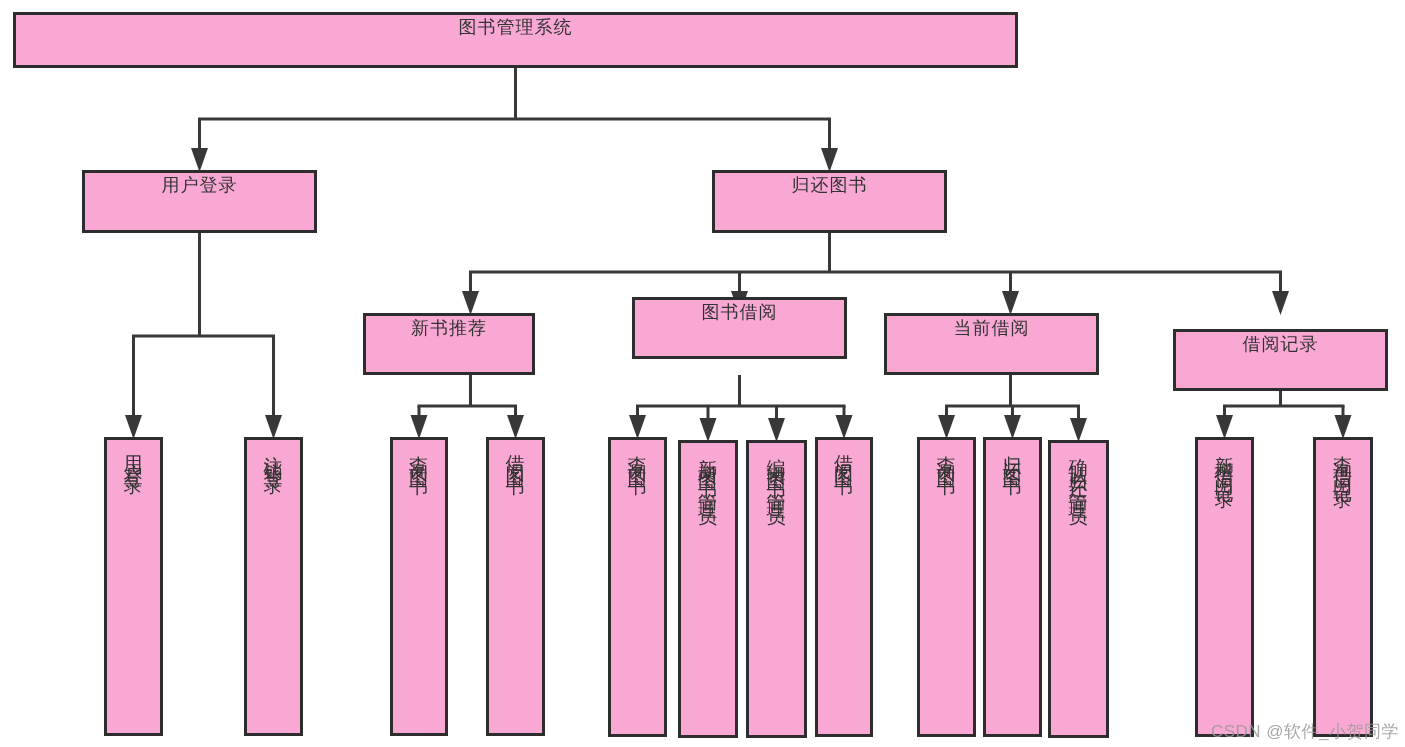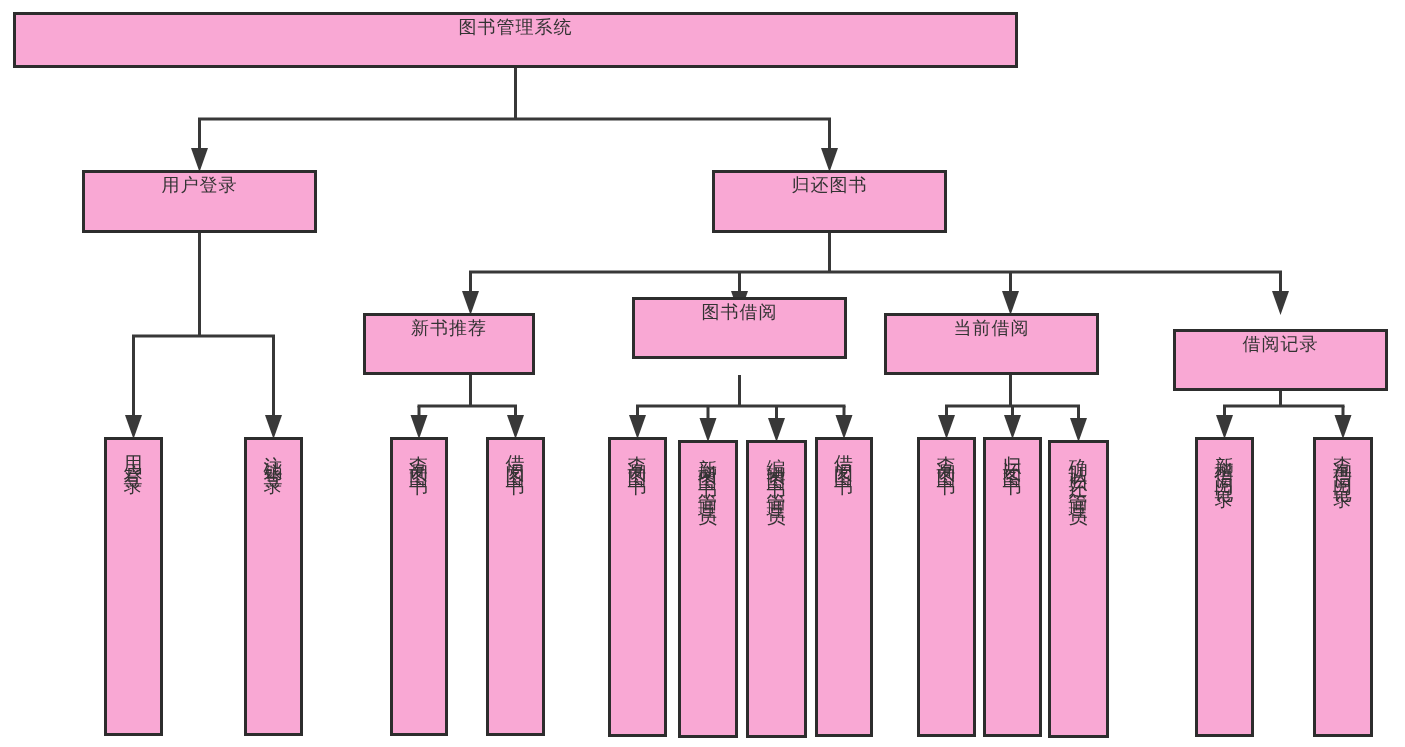--- a/index.html
+++ b/index.html
@@ -184,13 +184,14 @@
       <div class="node v" style="left: 1048px; top: 440px; width: 61px; height: 298px; border-color: rgb(45, 45, 45); color: rgb(51, 51, 51);">
         <span class="label">确认归还（管理员）</span>
       </div>
       <div class="node v" style="left: 1195px; top: 437px; width: 59px; height: 300px; border-color: rgb(45, 45, 45); color: rgb(51, 51, 51);">
         <span class="label">新增借阅记录</span>
       </div>
       <div class="node v" style="left: 1313px; top: 437px; width: 60px; height: 300px; border-color: rgb(45, 45, 45); color: rgb(51, 51, 51);">
         <span class="label">查询借阅记录</span>
       </div>
     </div>
+  <div class="watermark" style="color: rgb(153, 153, 153);">CSDN @软件_小贺同学</div>
 </div>
 
 </body></html>

